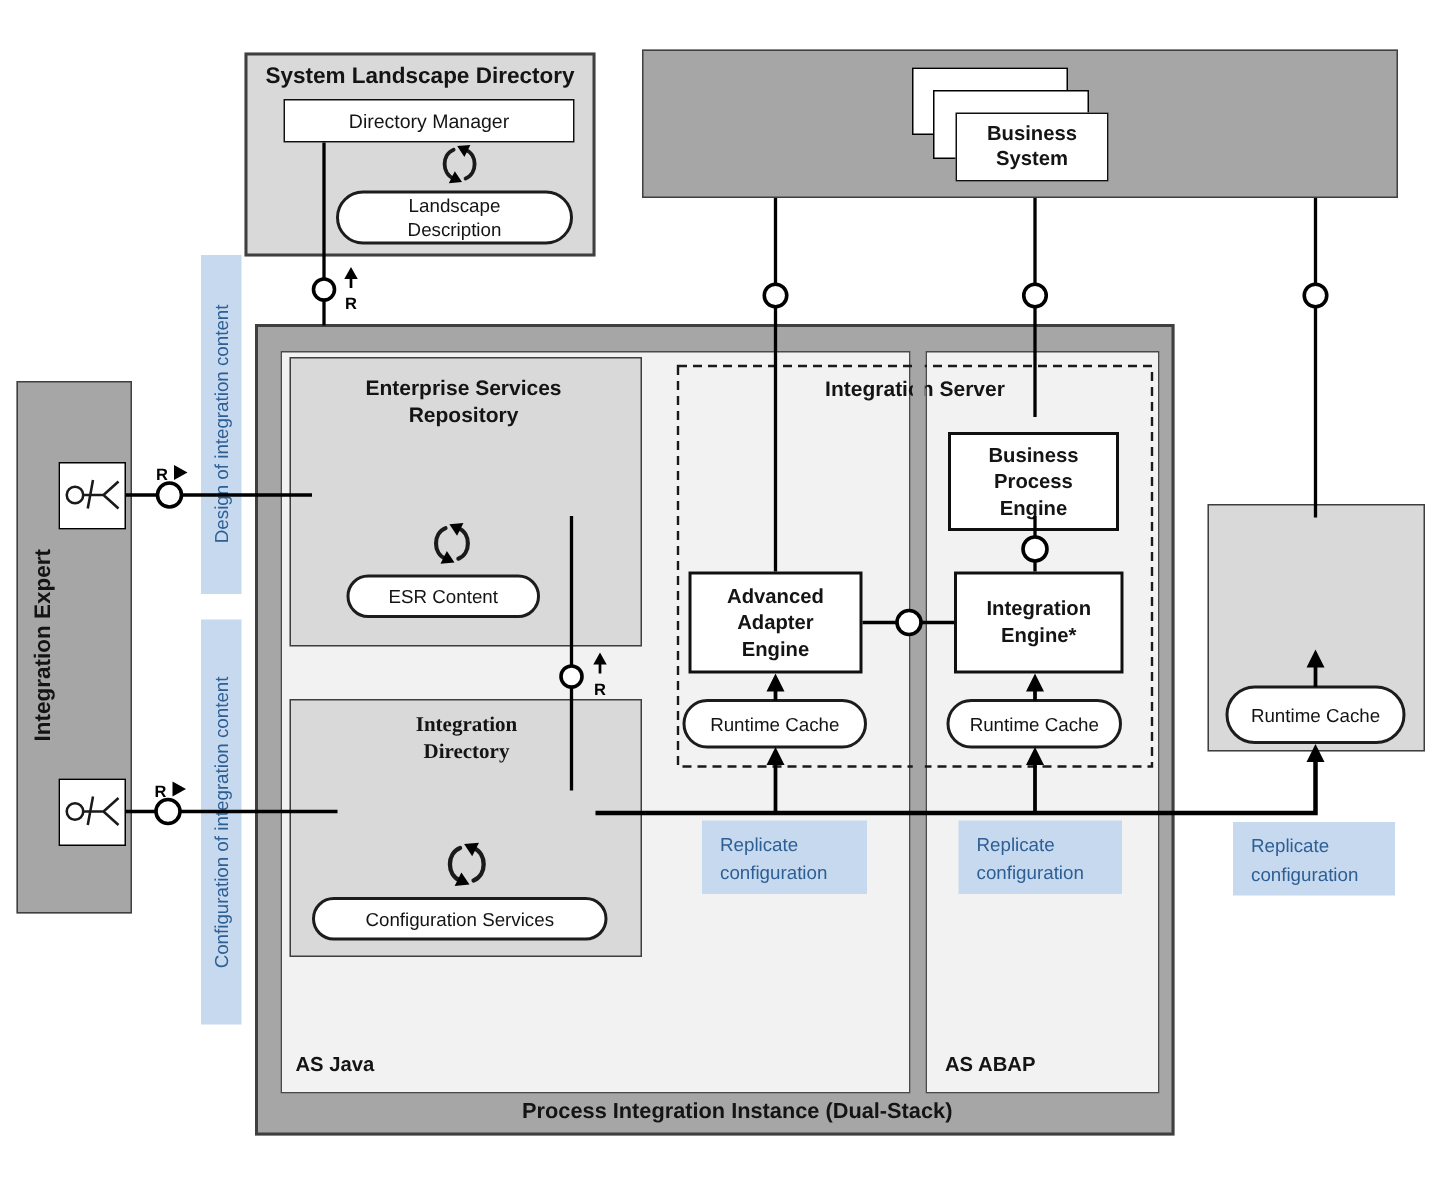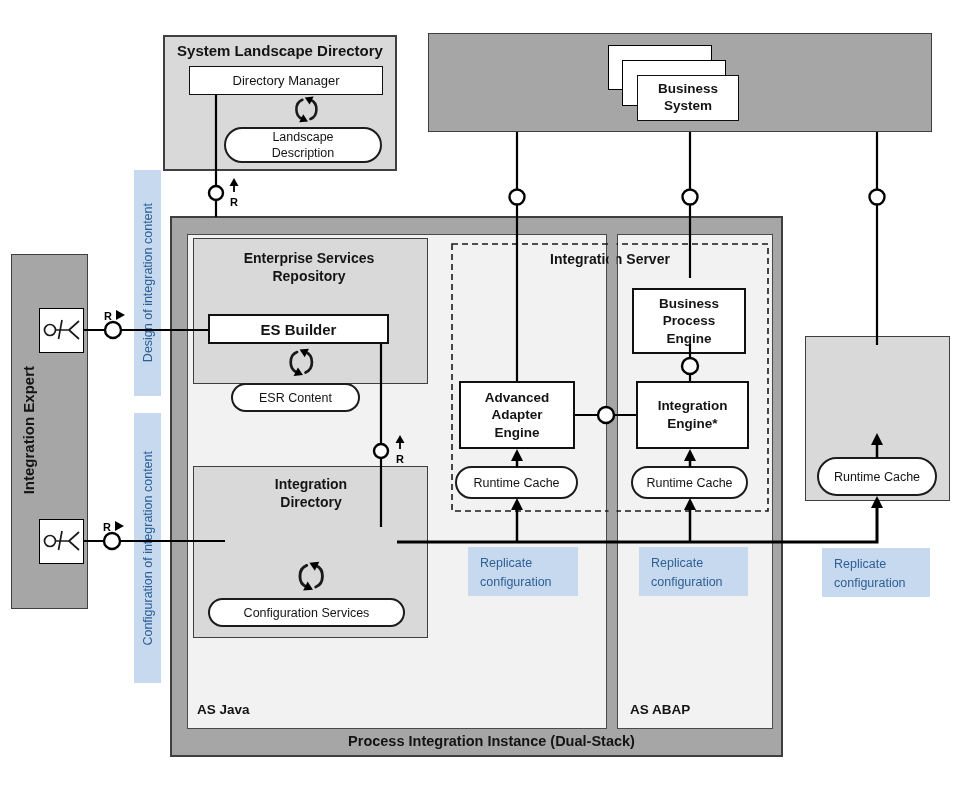--- a/index.html
+++ b/index.html
@@ -67,32 +67,29 @@
     <span class="vtext blue-txt" style="font-size:12.5px;">Configuration of integration content</span>
   </div>
 
   <div class="abs gray-box" style="left:170px;top:216px;width:613px;height:541px;"></div>
   <div class="abs panel" style="left:187px;top:234px;width:420px;height:495px;"></div>
   <div class="abs panel" style="left:617px;top:234px;width:156px;height:495px;"></div>
   <div class="abs bold" style="left:197px;top:702px;font-size:13.5px;">AS Java</div>
   <div class="abs bold" style="left:630px;top:702px;font-size:13.5px;">AS ABAP</div>
   <div class="abs bold" style="left:170px;top:733px;width:643px;text-align:center;font-size:14.5px;">Process Integration Instance (Dual-Stack)</div>
 
-  <div class="abs mid-box" style="left:193px;top:238px;width:235px;height:146px;border-width:1.4px;">
+  <div class="abs mid-box" style="left:193px;top:238px;width:235px;height:193px;border-width:1.4px;">
     <div class="abs sec-title" style="left:30px;top:10px;width:170px;">Enterprise Services Repository</div>
-  </div>
-  <div class="abs white-box bold" style="left:208px;top:314px;width:181px;height:30px;font-size:15px;">
-    <span>ES Builder</span>
   </div>
   <div class="abs stadium" style="left:231px;top:383px;width:129px;height:29px;border-radius:15px;">
     <span>ESR Content</span>
   </div>
 
   <div class="abs mid-box" style="left:193px;top:466px;width:235px;height:172px;border-width:1.4px;">
-    <div class="abs sec-title" style="left:62px;top:8px;width:110px;">Integration Directory</div>
+    <div class="abs sec-title" style="left:62px;top:8px;width:110px;font-family:Liberation Serif, serif;">Integration Directory</div>
   </div>
   <div class="abs stadium" style="left:208px;top:598px;width:197px;height:29px;border-radius:15px;">
     <span>Configuration Services</span>
   </div>
 
   <div class="abs bold" style="left:452px;top:251px;width:316px;text-align:center;font-size:14px;z-index:5;">Integration Server</div>
 
   <div class="abs white-box bold" style="left:632px;top:278px;width:114px;height:66px;font-size:13.5px;line-height:1.3;margin-top:10px;">
     <span style="width:72px;">Business Process Engine</span>
   </div>

